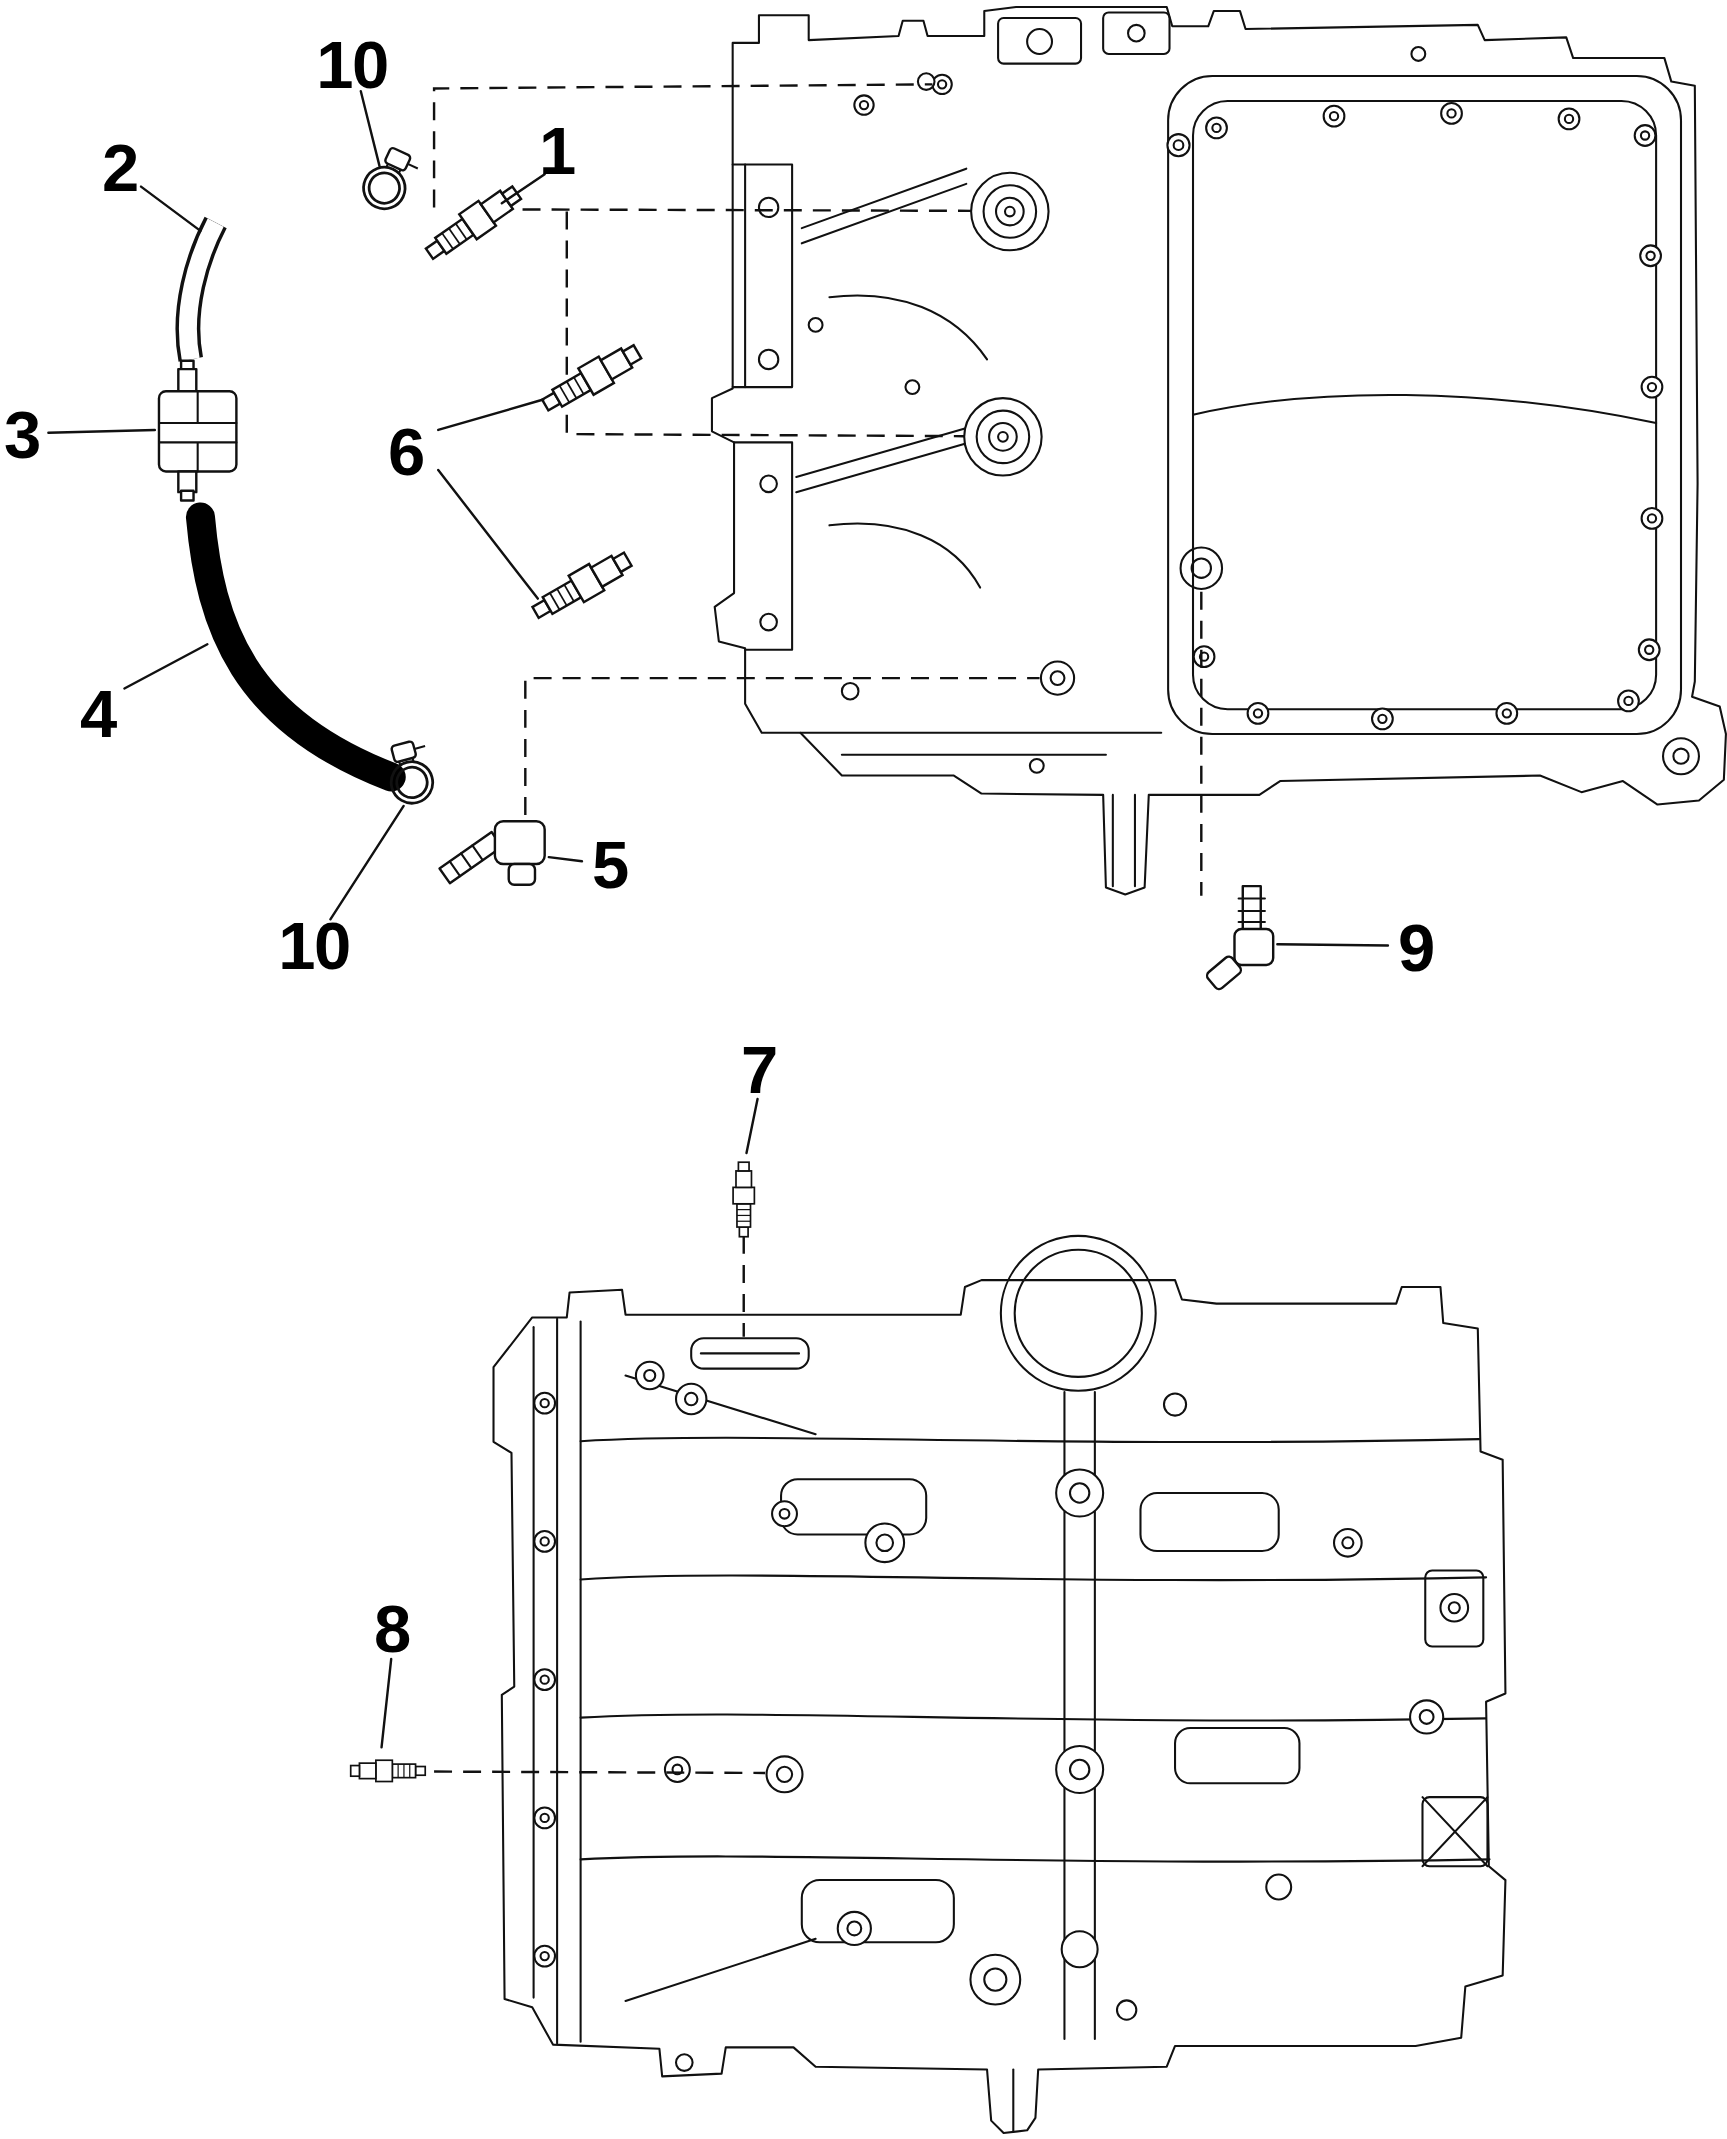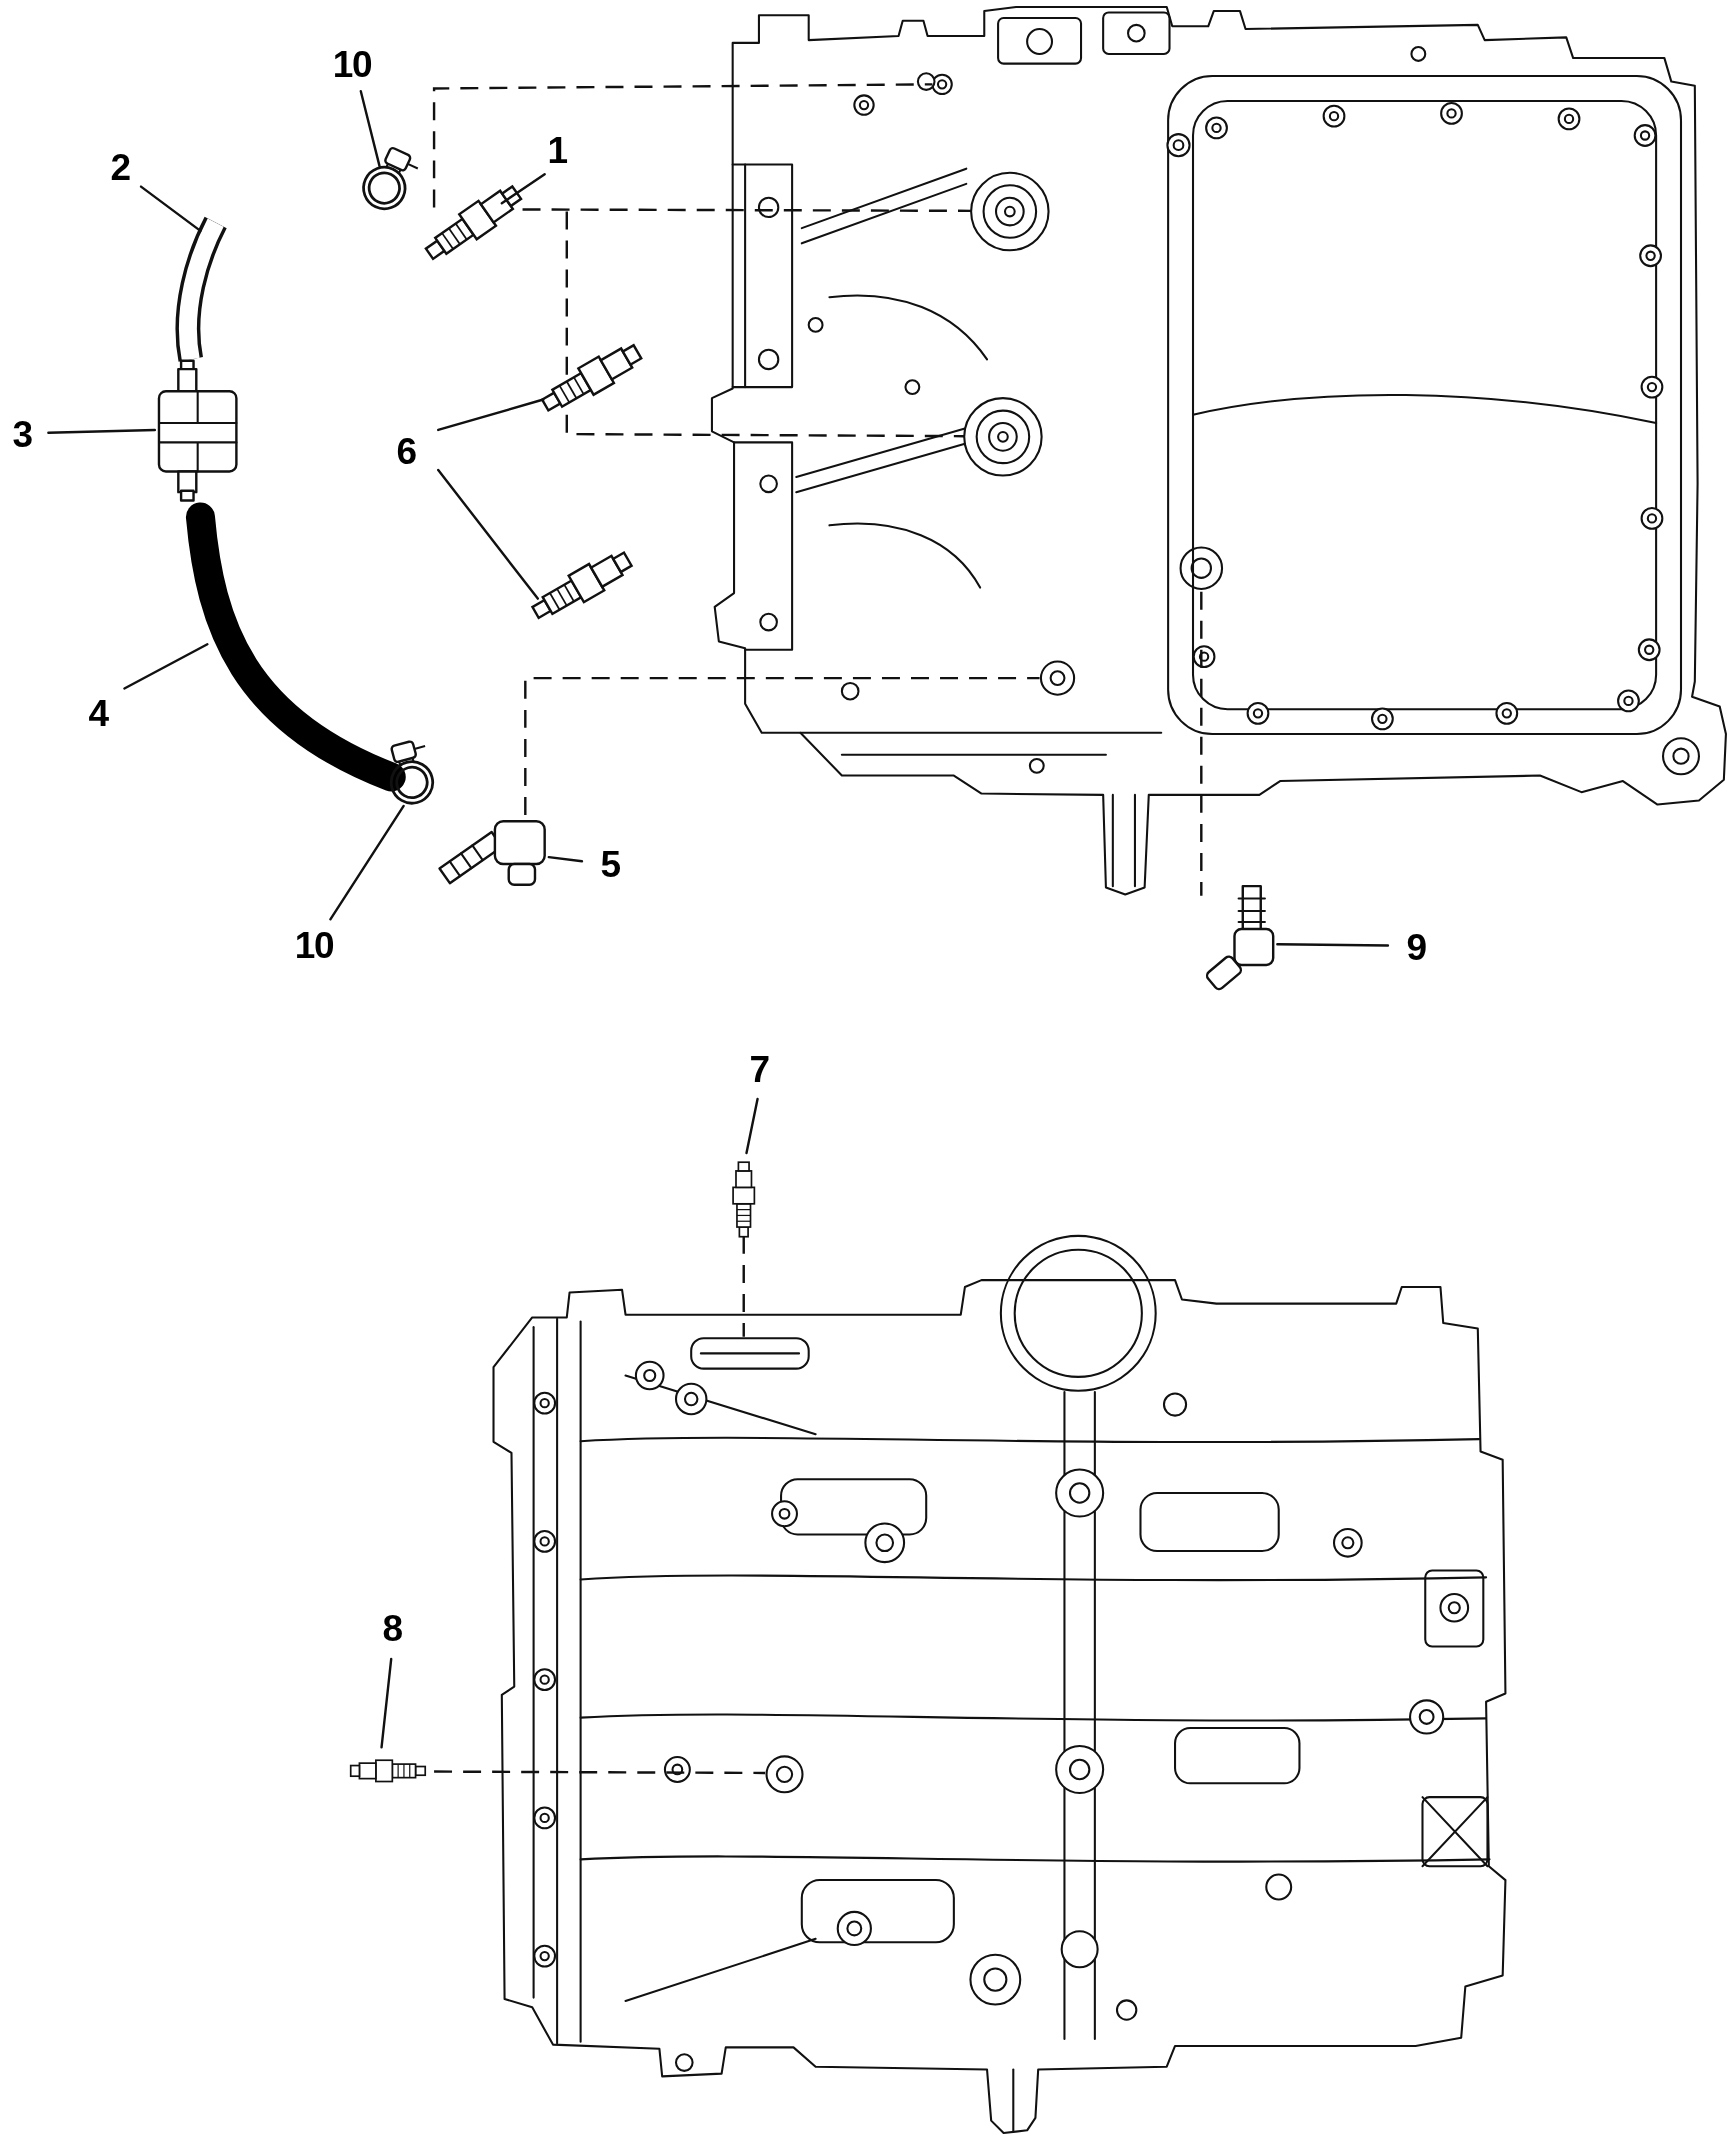--- a/index.html
+++ b/index.html
@@ -1,19 +1,19 @@
 <!DOCTYPE html>
 <html style="font-size:11px"><head>
 <meta charset="utf-8">
 <style>
   html,body{margin:0;padding:0;background:#fff;}
   .stage{position:relative;width:1728px;height:2140px;background:#fff;overflow:hidden;
          font-family:"Liberation Sans",sans-serif;}
   .stage svg{position:absolute;left:0;top:0;}
-  .callout{position:absolute;transform:translate(-50%,-50%);font-weight:800;font-size:37px;
+  .callout{position:absolute;transform:translate(-50%,-50%);font-weight:800;font-size:67px;
            color:#000;line-height:1;letter-spacing:-1.4px;white-space:nowrap;}
   
   .ln{fill:none;stroke:#111;stroke-width:3;stroke-linejoin:round;stroke-linecap:round;}
   .pt{fill:#fff;stroke:#111;stroke-width:3.5;stroke-linejoin:round;}
   .bolt{fill:#fff;stroke:#111;stroke-width:3;}
   .dash{fill:none;stroke:#111;stroke-width:3.5;stroke-dasharray:26 16;stroke-linecap:butt;}
   .ldr{fill:none;stroke:#111;stroke-width:3.5;stroke-linecap:round;}
   #fitting rect{fill:#fff;stroke:#111;stroke-width:3.5;}
   #fitting line{fill:none;stroke:#111;stroke-width:2.5;}
   #clamp circle{fill:none;stroke:#111;stroke-width:4;}

